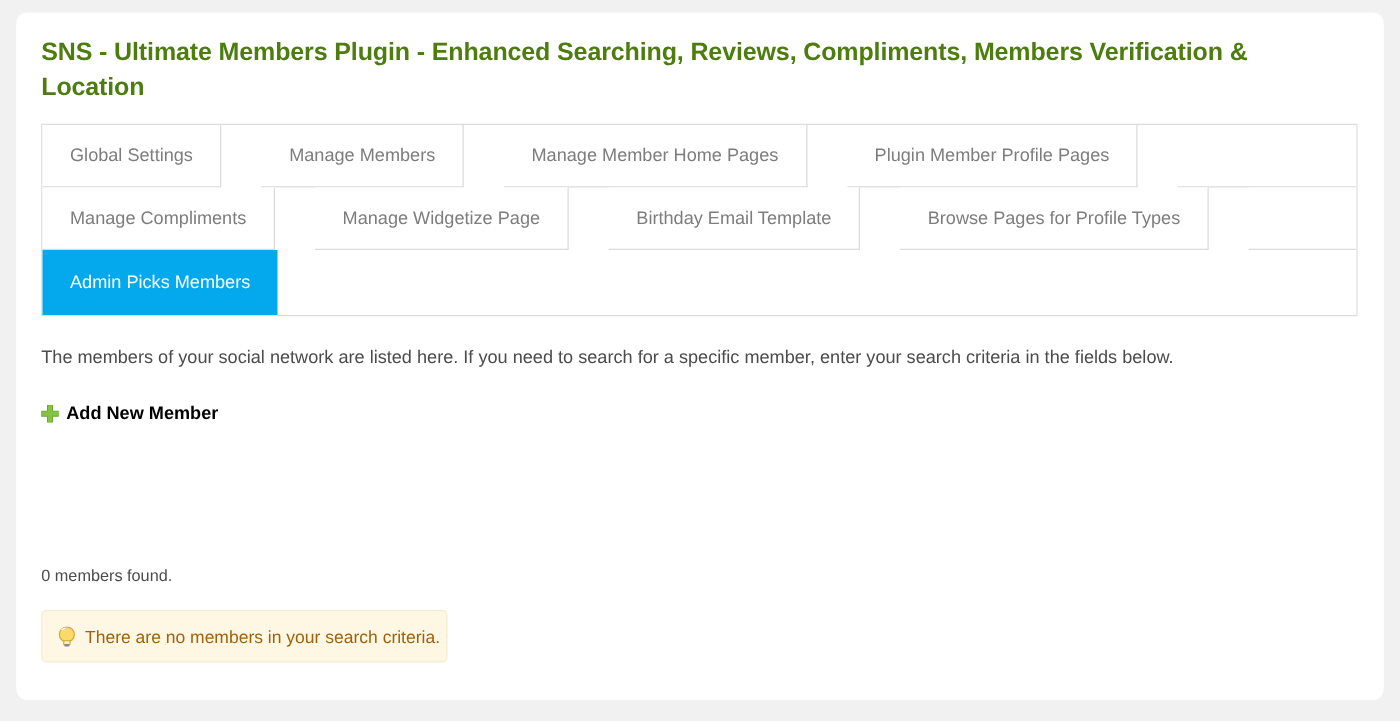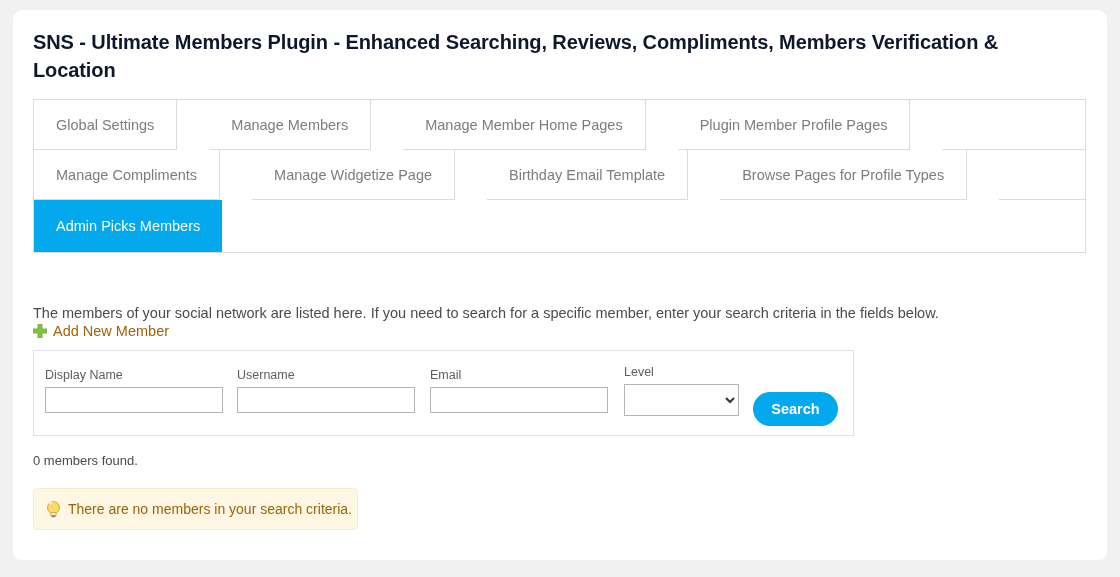--- a/index.html
+++ b/index.html
@@ -29,21 +29,21 @@
 
   
   .page-title {
     position: absolute;
     left: 20px;
     top: 18px;
     width: 1048px;
     font-size: 20px;
     font-weight: bold;
     line-height: 28px;
-    color: #0f172a;
+    color: #4d7c0f;
     letter-spacing: -0.1px;
   }
 
   
   .tabs-wrap {
     position: absolute;
     left: 20px;
     top: 89px;
     width: 1053px;
     border: 1px solid #dcdcdc;
@@ -82,43 +82,42 @@
   .tab-row.row3 .tab.filler { border-left: none; }
 
   
   .intro-text {
     position: absolute;
     left: 20px;
     top: 266px;
     font-size: 14.5px;
     color: #4b4b4b;
     line-height: 20px;
-    margin-top: 27px;
   }
 
   
   .add-link {
     position: absolute;
     left: 20px;
     top: 313px;
     display: flex;
     align-items: center;
     text-decoration: none;
     cursor: pointer;
   }
   .plus-icon {
     width: 14px;
     height: 14px;
     margin-right: 6px;
     display: block;
   }
   .add-link-label {
     font-size: 14.5px;
-    font-weight: normal;
-    color: #a16207;
+    font-weight: bold;
+    color: #000000;
   }
 
   
   .search-panel {
     position: absolute;
     left: 20px;
     top: 340px;
     width: 821px;
     height: 86px;
     border: 1px solid #e2e2e2;
@@ -252,46 +251,20 @@
 
   <div class="intro-text">The members of your social network are listed here. If you need to search for a specific member, enter your search criteria in the fields below.</div>
 
   <a class="add-link" href="#">
     <svg class="plus-icon" viewBox="0 0 14 14">
       <path d="M5 0 H9 V5 H14 V9 H9 V14 H5 V9 H0 V5 H5 Z" fill="#83c441" stroke="#6aa834" stroke-width="0.8"></path>
     </svg>
     <span class="add-link-label">Add New Member</span>
   </a>
 
-  <div class="search-panel">
-
-    <div class="field f-display">
-      <label class="field-label">Display Name</label>
-      <input class="text-input" type="text" value="" style="">
-    </div>
-
-    <div class="field f-username">
-      <label class="field-label">Username</label>
-      <input class="text-input" type="text" value="" style="">
-    </div>
-
-    <div class="field f-email">
-      <label class="field-label">Email</label>
-      <input class="text-input" type="text" value="" style="">
-    </div>
-
-    <div class="field f-level">
-      <label class="field-label">Level</label>
-      <select class="select-input">
-        <option></option>
-      </select>
-    </div>
-
-    <button class="search-btn">Search</button>
-  </div>
 
   <div class="results-count">0 members found.</div>
 
   <div class="notice">
     <svg class="bulb-icon" viewBox="0 0 15 17">
       <ellipse cx="7.5" cy="6.6" rx="6" ry="6" fill="#fbd96a" stroke="#d9a930" stroke-width="1"></ellipse>
       <rect x="5" y="11.6" width="5" height="3" fill="#fdf2cf" stroke="#d9a930" stroke-width="0.9"></rect>
       <rect x="5.4" y="14.2" width="4.2" height="2" rx="0.8" fill="#8a8a8a"></rect>
       <path d="M3.2 3.2 Q4.6 1.6 6.6 1.4" stroke="#ffffff" stroke-width="1.2" fill="none" opacity="0.85"></path>
     </svg>

